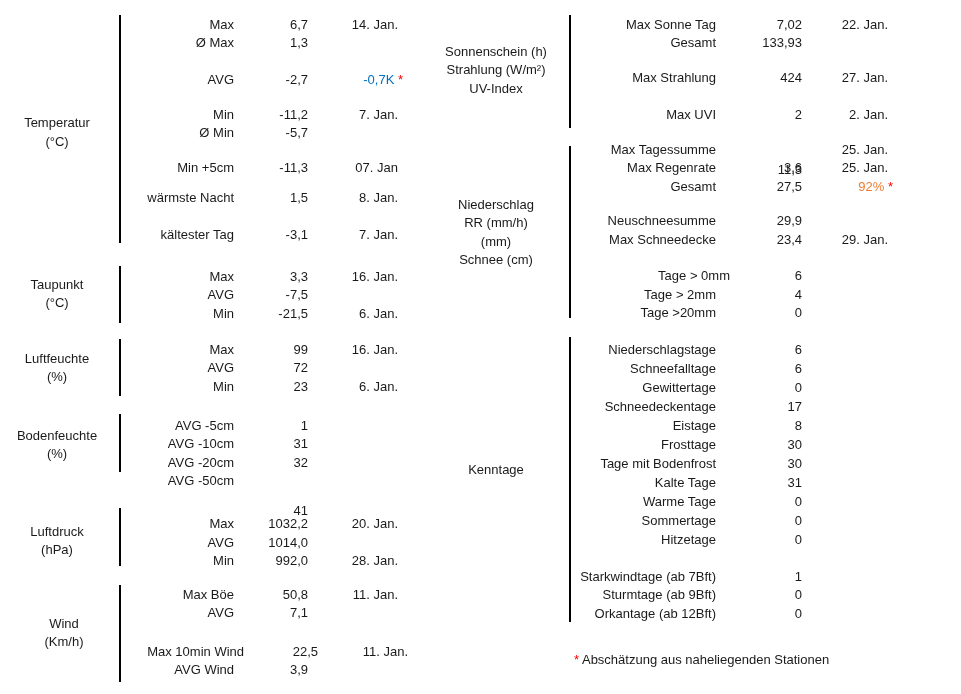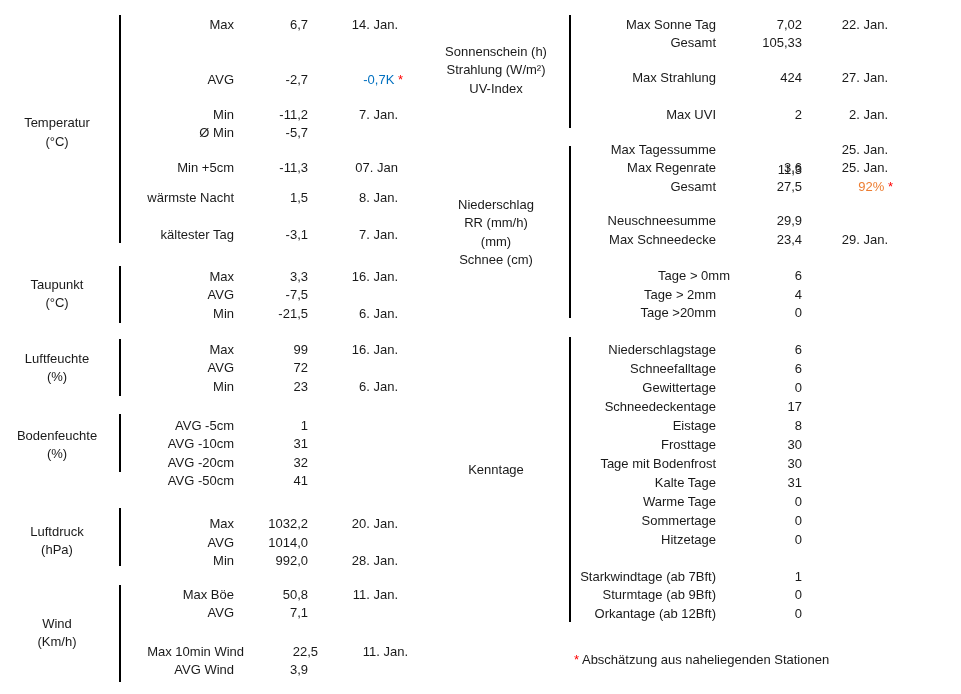--- a/index.html
+++ b/index.html
@@ -25,20 +25,24 @@
       <div>Temperatur</div>
       <div>(°C)</div>
     </div>
     <div class="rule" style="left: 119px; top: 15px; height: 228px;"></div>
     <div class="group" style="top: 15.7px;">
       <div class="row" style="height: 18.6px;">
         <span class="cell" style="left: 84px; width: 150px; line-height: 18.6px;">Max</span>
         <span class="cell" style="left: 218px; width: 90px; line-height: 18.6px;">6,7</span>
         <span class="cell" style="left: 288px; width: 110px; line-height: 18.6px;">14. Jan.</span>
       </div>
+      <div class="row" style="height: 18.6px;">
+        <span class="cell" style="left: 84px; width: 150px; line-height: 18.6px;">Ø Max</span>
+        <span class="cell" style="left: 218px; width: 90px; line-height: 18.6px;">1,3</span>
+      </div>
     </div>
     <div class="group" style="top: 70.7px;">
       <div class="row" style="height: 18.6px;">
         <span class="cell" style="left: 84px; width: 150px; line-height: 18.6px;">AVG</span>
         <span class="cell" style="left: 218px; width: 90px; line-height: 18.6px;">-2,7</span>
         <span class="cell" style="left: 288px; width: 115px; line-height: 18.6px;"><span style="color: rgb(0, 112, 192);">-0,7K</span><span> </span><span class="c-red">*</span></span>
       </div>
     </div>
     <div class="group" style="top: 105.7px;">
       <div class="row" style="height: 18.6px;">
@@ -127,21 +131,21 @@
       <div class="row" style="height: 18.6px;">
         <span class="cell" style="left: 84px; width: 150px; line-height: 18.6px;">AVG -10cm</span>
         <span class="cell" style="left: 218px; width: 90px; line-height: 18.6px;">31</span>
       </div>
       <div class="row" style="height: 18.6px;">
         <span class="cell" style="left: 84px; width: 150px; line-height: 18.6px;">AVG -20cm</span>
         <span class="cell" style="left: 218px; width: 90px; line-height: 18.6px;">32</span>
       </div>
       <div class="row" style="height: 18.6px;">
         <span class="cell" style="left: 84px; width: 150px; line-height: 18.6px;">AVG -50cm</span>
-        <span class="cell" style="left: 218px; width: 90px; line-height: 18.6px;">41</span>
+        <span class="cell" style="left: 218px; width: 90px; line-height: 18.6px; margin-top: 30px;">41</span>
       </div>
     </div>
     <div class="section-label" style="left: 0px; width: 114px; top: 522.7px;">
       <div>Luftdruck</div>
       <div>(hPa)</div>
     </div>
     <div class="rule" style="left: 119px; top: 508px; height: 58px;"></div>
     <div class="group" style="top: 515.2px;">
       <div class="row" style="height: 18.6px;">
         <span class="cell" style="left: 84px; width: 150px; line-height: 18.6px;">Max</span>
@@ -151,21 +155,21 @@
       <div class="row" style="height: 18.6px;">
         <span class="cell" style="left: 84px; width: 150px; line-height: 18.6px;">AVG</span>
         <span class="cell" style="left: 218px; width: 90px; line-height: 18.6px;">1014,0</span>
       </div>
       <div class="row" style="height: 18.6px;">
         <span class="cell" style="left: 84px; width: 150px; line-height: 18.6px;">Min</span>
         <span class="cell" style="left: 218px; width: 90px; line-height: 18.6px;">992,0</span>
         <span class="cell" style="left: 288px; width: 110px; line-height: 18.6px;">28. Jan.</span>
       </div>
     </div>
-    <div class="section-label" style="left: 0px; width: 114px; top: 614.7px;">
+    <div class="section-label" style="left: 7px; width: 114px; top: 614.7px;">
       <div>Wind</div>
       <div>(Km/h)</div>
     </div>
     <div class="rule" style="left: 119px; top: 585px; height: 97px;"></div>
     <div class="group" style="top: 585.7px; text-decoration: underline;">
       <div class="row" style="height: 18.6px;">
         <span class="cell" style="left: 84px; width: 150px; line-height: 18.6px;">Max Böe</span>
         <span class="cell" style="left: 218px; width: 90px; line-height: 18.6px;">50,8</span>
         <span class="cell" style="left: 288px; width: 110px; line-height: 18.6px;">11. Jan.</span>
       </div>
@@ -192,21 +196,21 @@
     </div>
     <div class="rule" style="left: 569px; top: 15px; height: 113px;"></div>
     <div class="group" style="top: 15.7px;">
       <div class="row" style="height: 18.6px;">
         <span class="cell" style="left: 550px; width: 166px; line-height: 18.6px;">Max Sonne Tag</span>
         <span class="cell" style="left: 712px; width: 90px; line-height: 18.6px;">7,02</span>
         <span class="cell" style="left: 778px; width: 110px; line-height: 18.6px;">22. Jan.</span>
       </div>
       <div class="row" style="height: 18.6px;">
         <span class="cell" style="left: 550px; width: 166px; line-height: 18.6px;">Gesamt</span>
-        <span class="cell" style="left: 712px; width: 90px; line-height: 18.6px;">105,33</span>
+        <span class="cell" style="left: 712px; width: 90px; line-height: 18.6px;">133,93</span>
       </div>
     </div>
     <div class="group" style="top: 69.3px;">
       <div class="row" style="height: 18.6px;">
         <span class="cell" style="left: 550px; width: 166px; line-height: 18.6px;">Max Strahlung</span>
         <span class="cell" style="left: 712px; width: 90px; line-height: 18.6px;">424</span>
         <span class="cell" style="left: 778px; width: 110px; line-height: 18.6px;">27. Jan.</span>
       </div>
     </div>
     <div class="group" style="top: 105.7px;">

